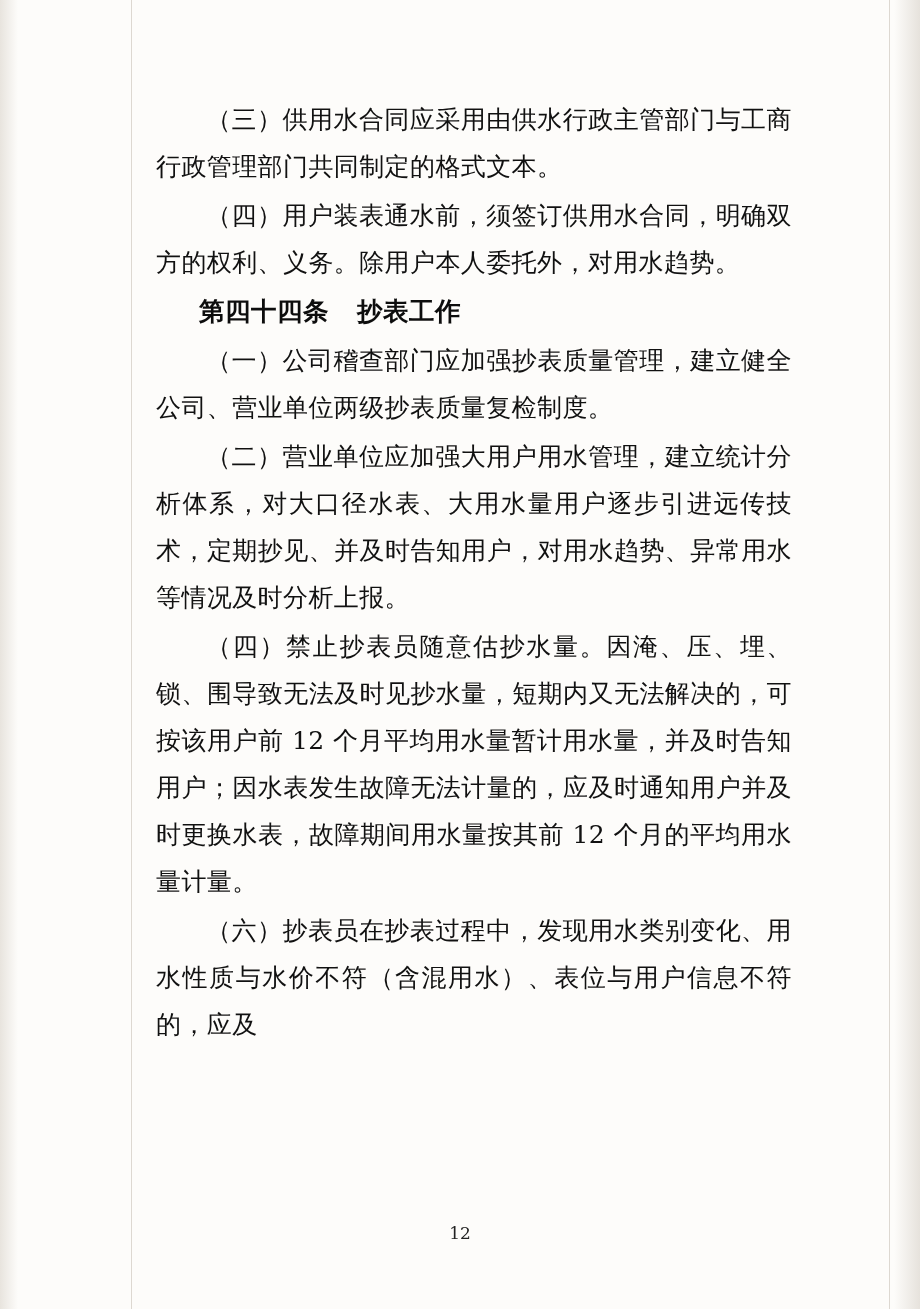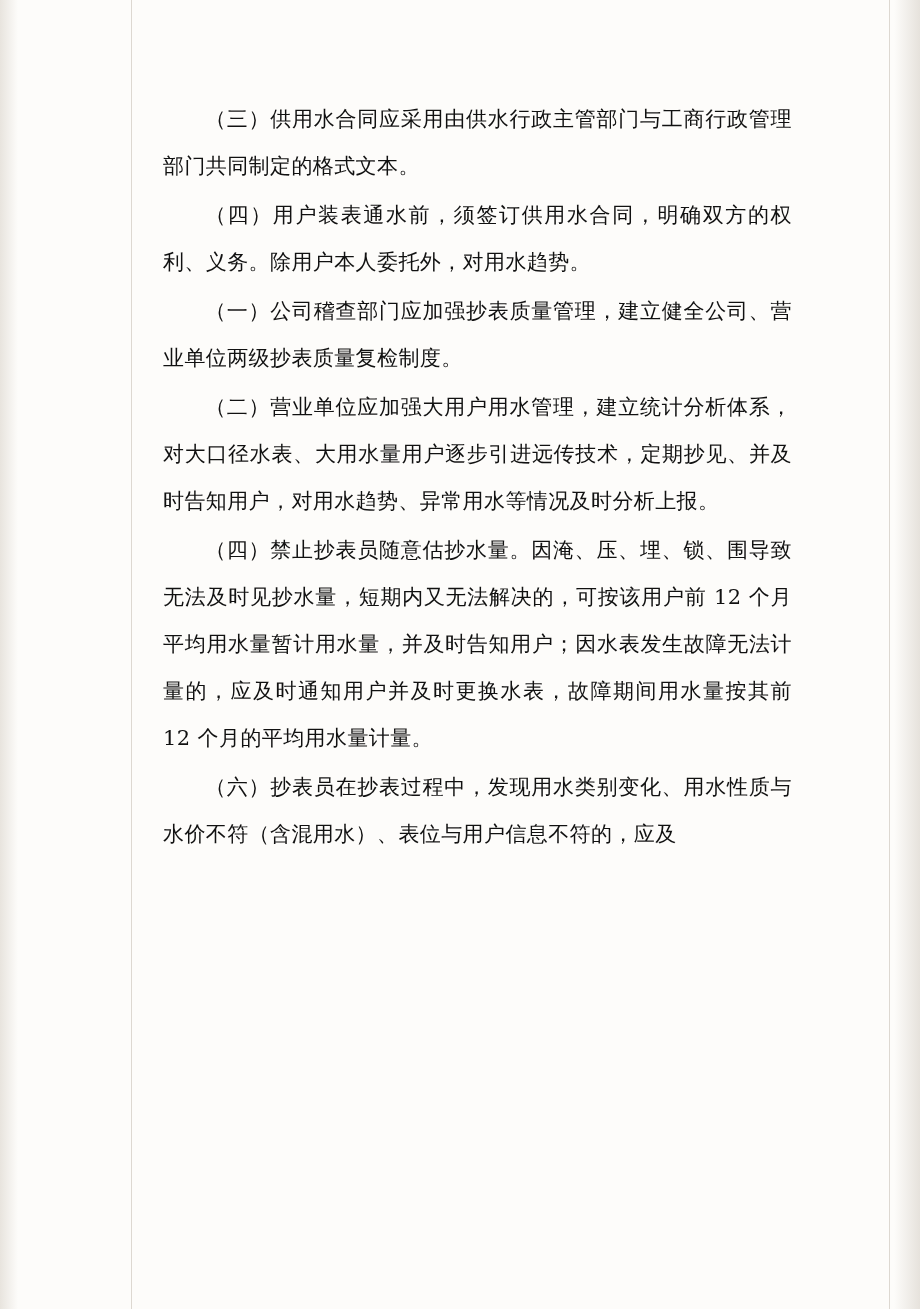--- a/index.html
+++ b/index.html
@@ -42,22 +42,22 @@
   .binding-line.l { left: 131px; background: #ddd8d1; }
   .binding-line.r { right: 30px; background: #ddd8d1; }
 
   .content {
     position: absolute;
     top: 96px;
     left: 148px;
     width: 644px;
   }
   p.para {
-    margin: 0 0 2px 15px;
-    font-size: 21px;
+    margin: 0 0 2px 8px;
+    font-size: 25px;
     line-height: 47px;
     letter-spacing: 0.4px;
     color: #111;
     text-align: justify;
     text-justify: inter-ideograph;
     text-indent: 2em;
   }
   .heading {
     margin: 2px 0 2px 0;
     font-size: 25.5px;
@@ -93,26 +93,28 @@
   <div class="scan-edge-right"></div>
   <div class="binding-line l"></div>
   <div class="binding-line r"></div>
 
   <div class="content">
 
     <p class="para">（三）供用水合同应采用由供水行政主管部门与工商行政管理部门共同制定的格式文本。</p>
 
     <p class="para">（四）用户装表通水前，须签订供用水合同，明确双方的权利、义务。除用户本人委托外，对用水趋势。</p>
 
+    <div class="heading"><span>第四十四条</span><span class="gap"></span><span>抄表工作</span></div>
 
     <p class="para">（一）公司稽查部门应加强抄表质量管理，建立健全公司、营业单位两级抄表质量复检制度。</p>
 
     <p class="para">（二）营业单位应加强大用户用水管理，建立统计分析体系，对大口径水表、大用水量用户逐步引进远传技术，定期抄见、并及时告知用户，对用水趋势、异常用水等情况及时分析上报。</p>
 
 
     <p class="para">（四）禁止抄表员随意估抄水量。因淹、压、埋、锁、围导致无法及时见抄水量，短期内又无法解决的，可按该用户前 12 个月平均用水量暂计用水量，并及时告知用户；因水表发生故障无法计量的，应及时通知用户并及时更换水表，故障期间用水量按其前 12 个月的平均用水量计量。</p>
 
 
     <p class="para">（六）抄表员在抄表过程中，发现用水类别变化、用水性质与水价不符（含混用水）、表位与用户信息不符的，应及</p>
 
   </div>
 
+  <div class="page-number digits">12</div>
 </div>
 
 </body></html>

